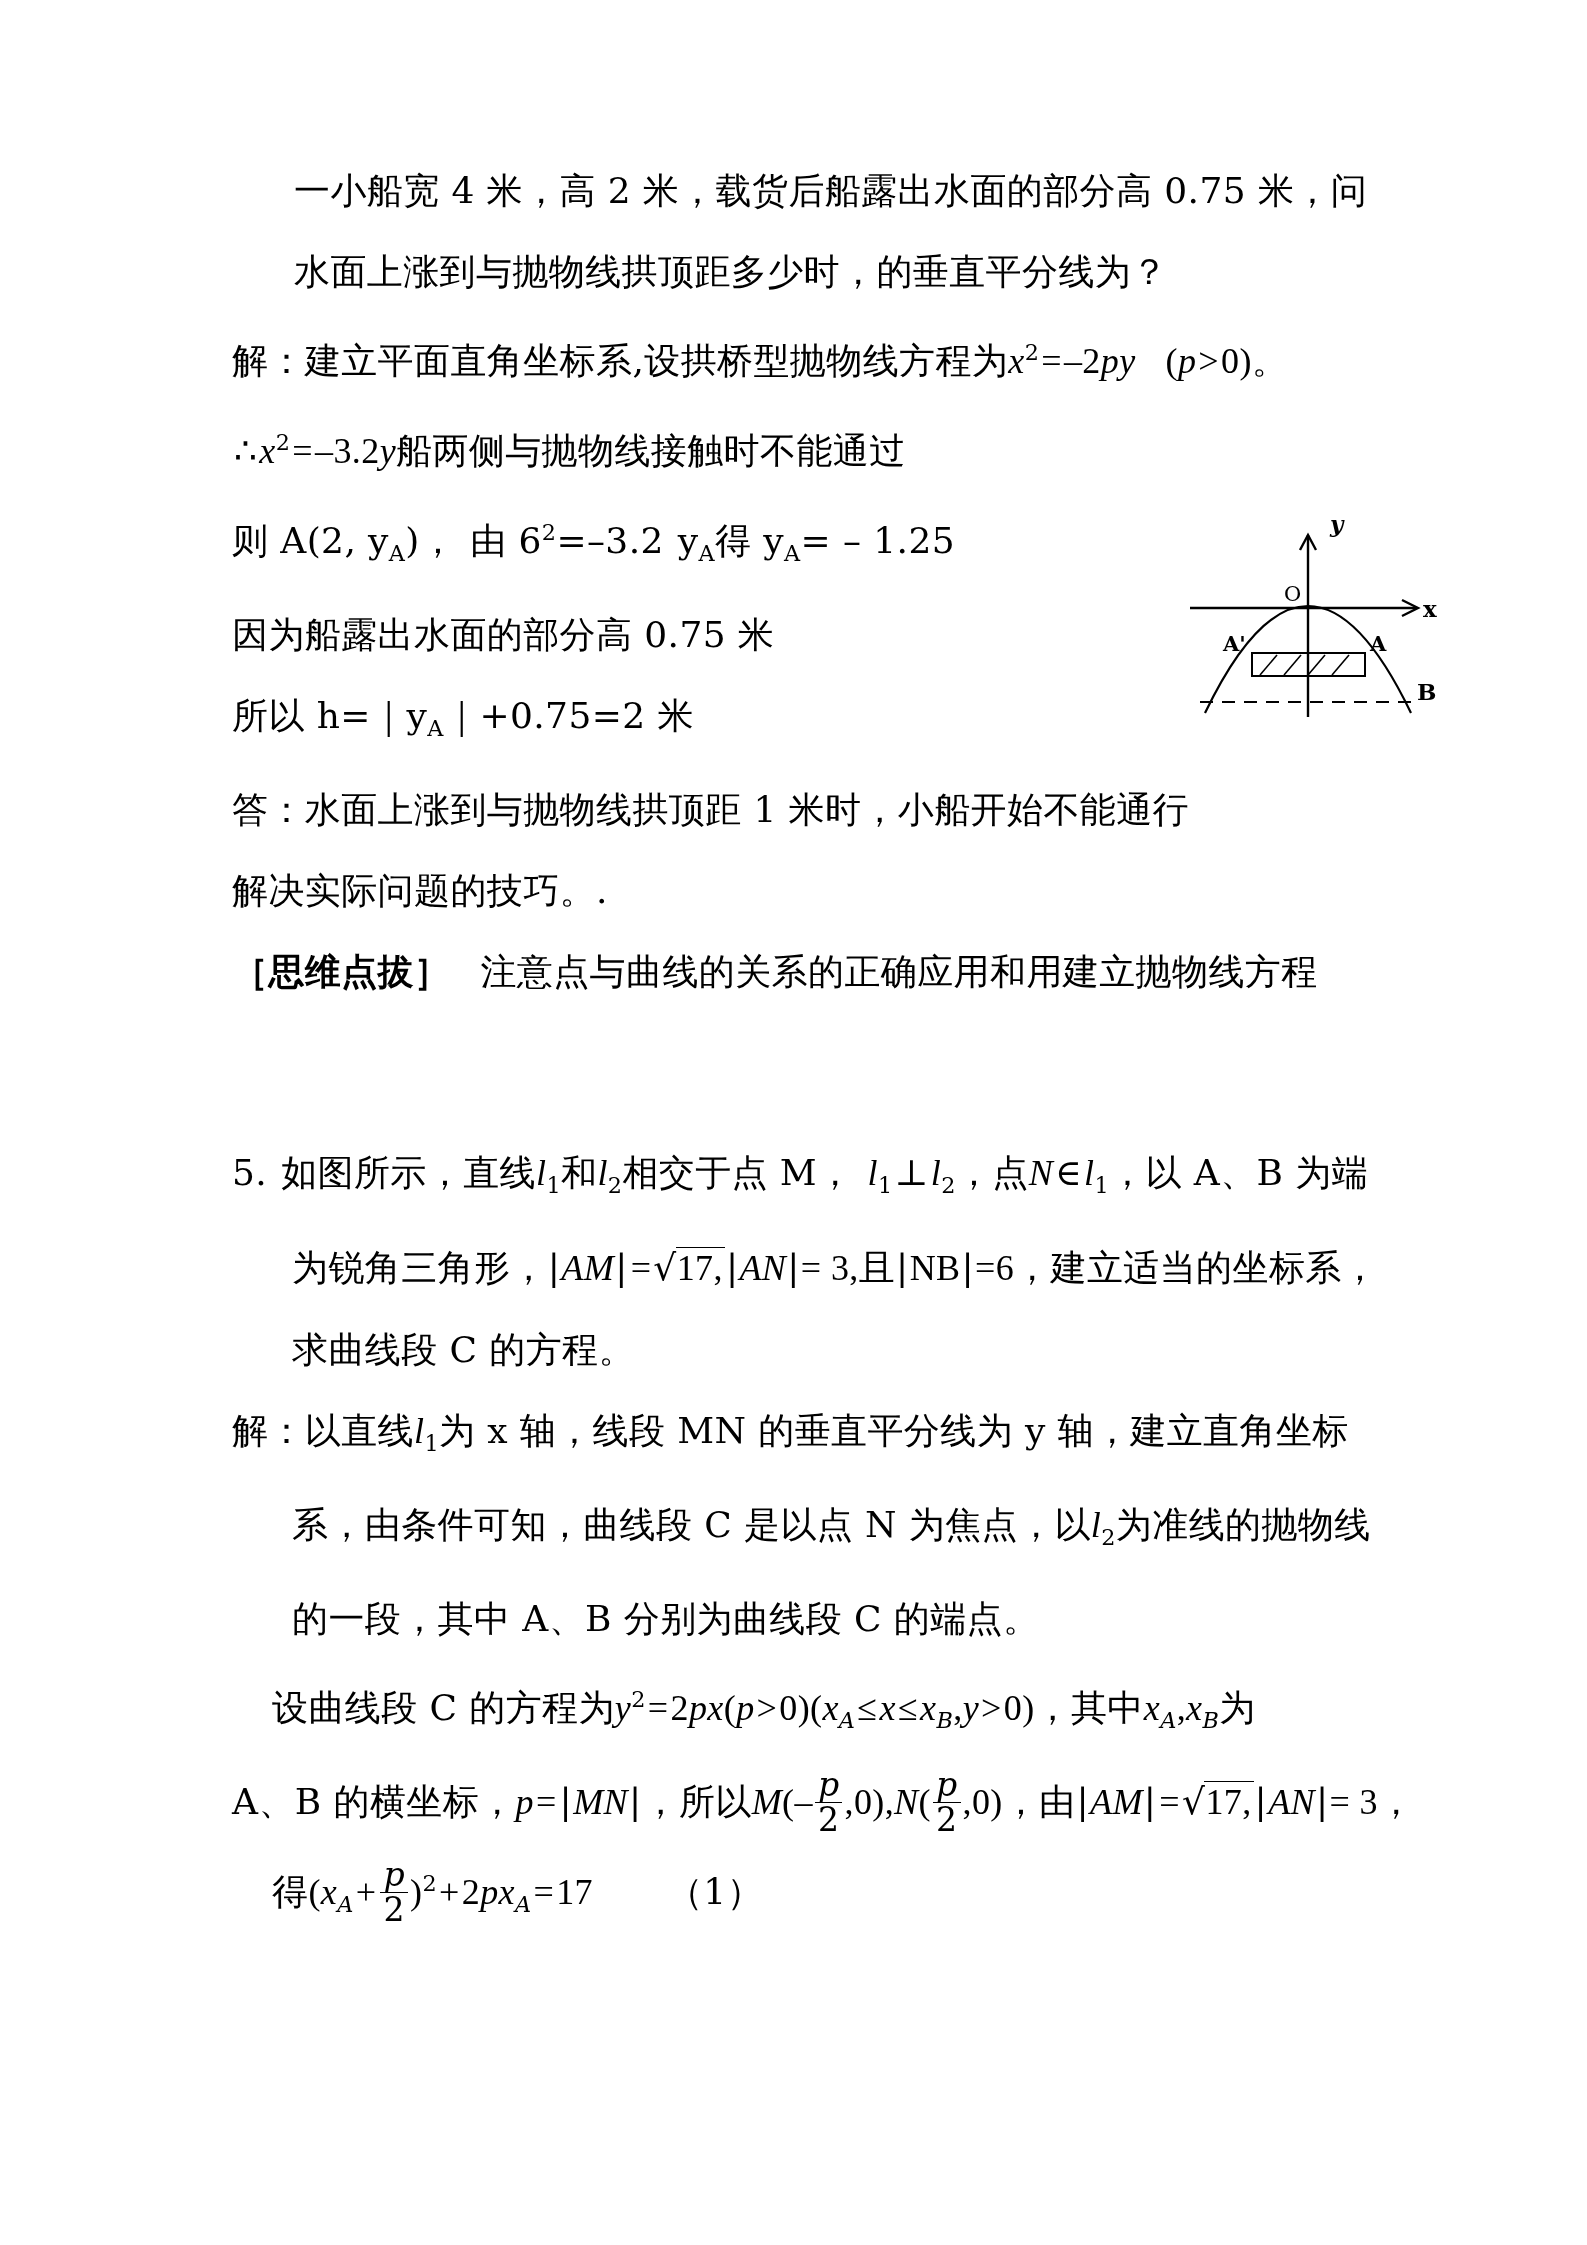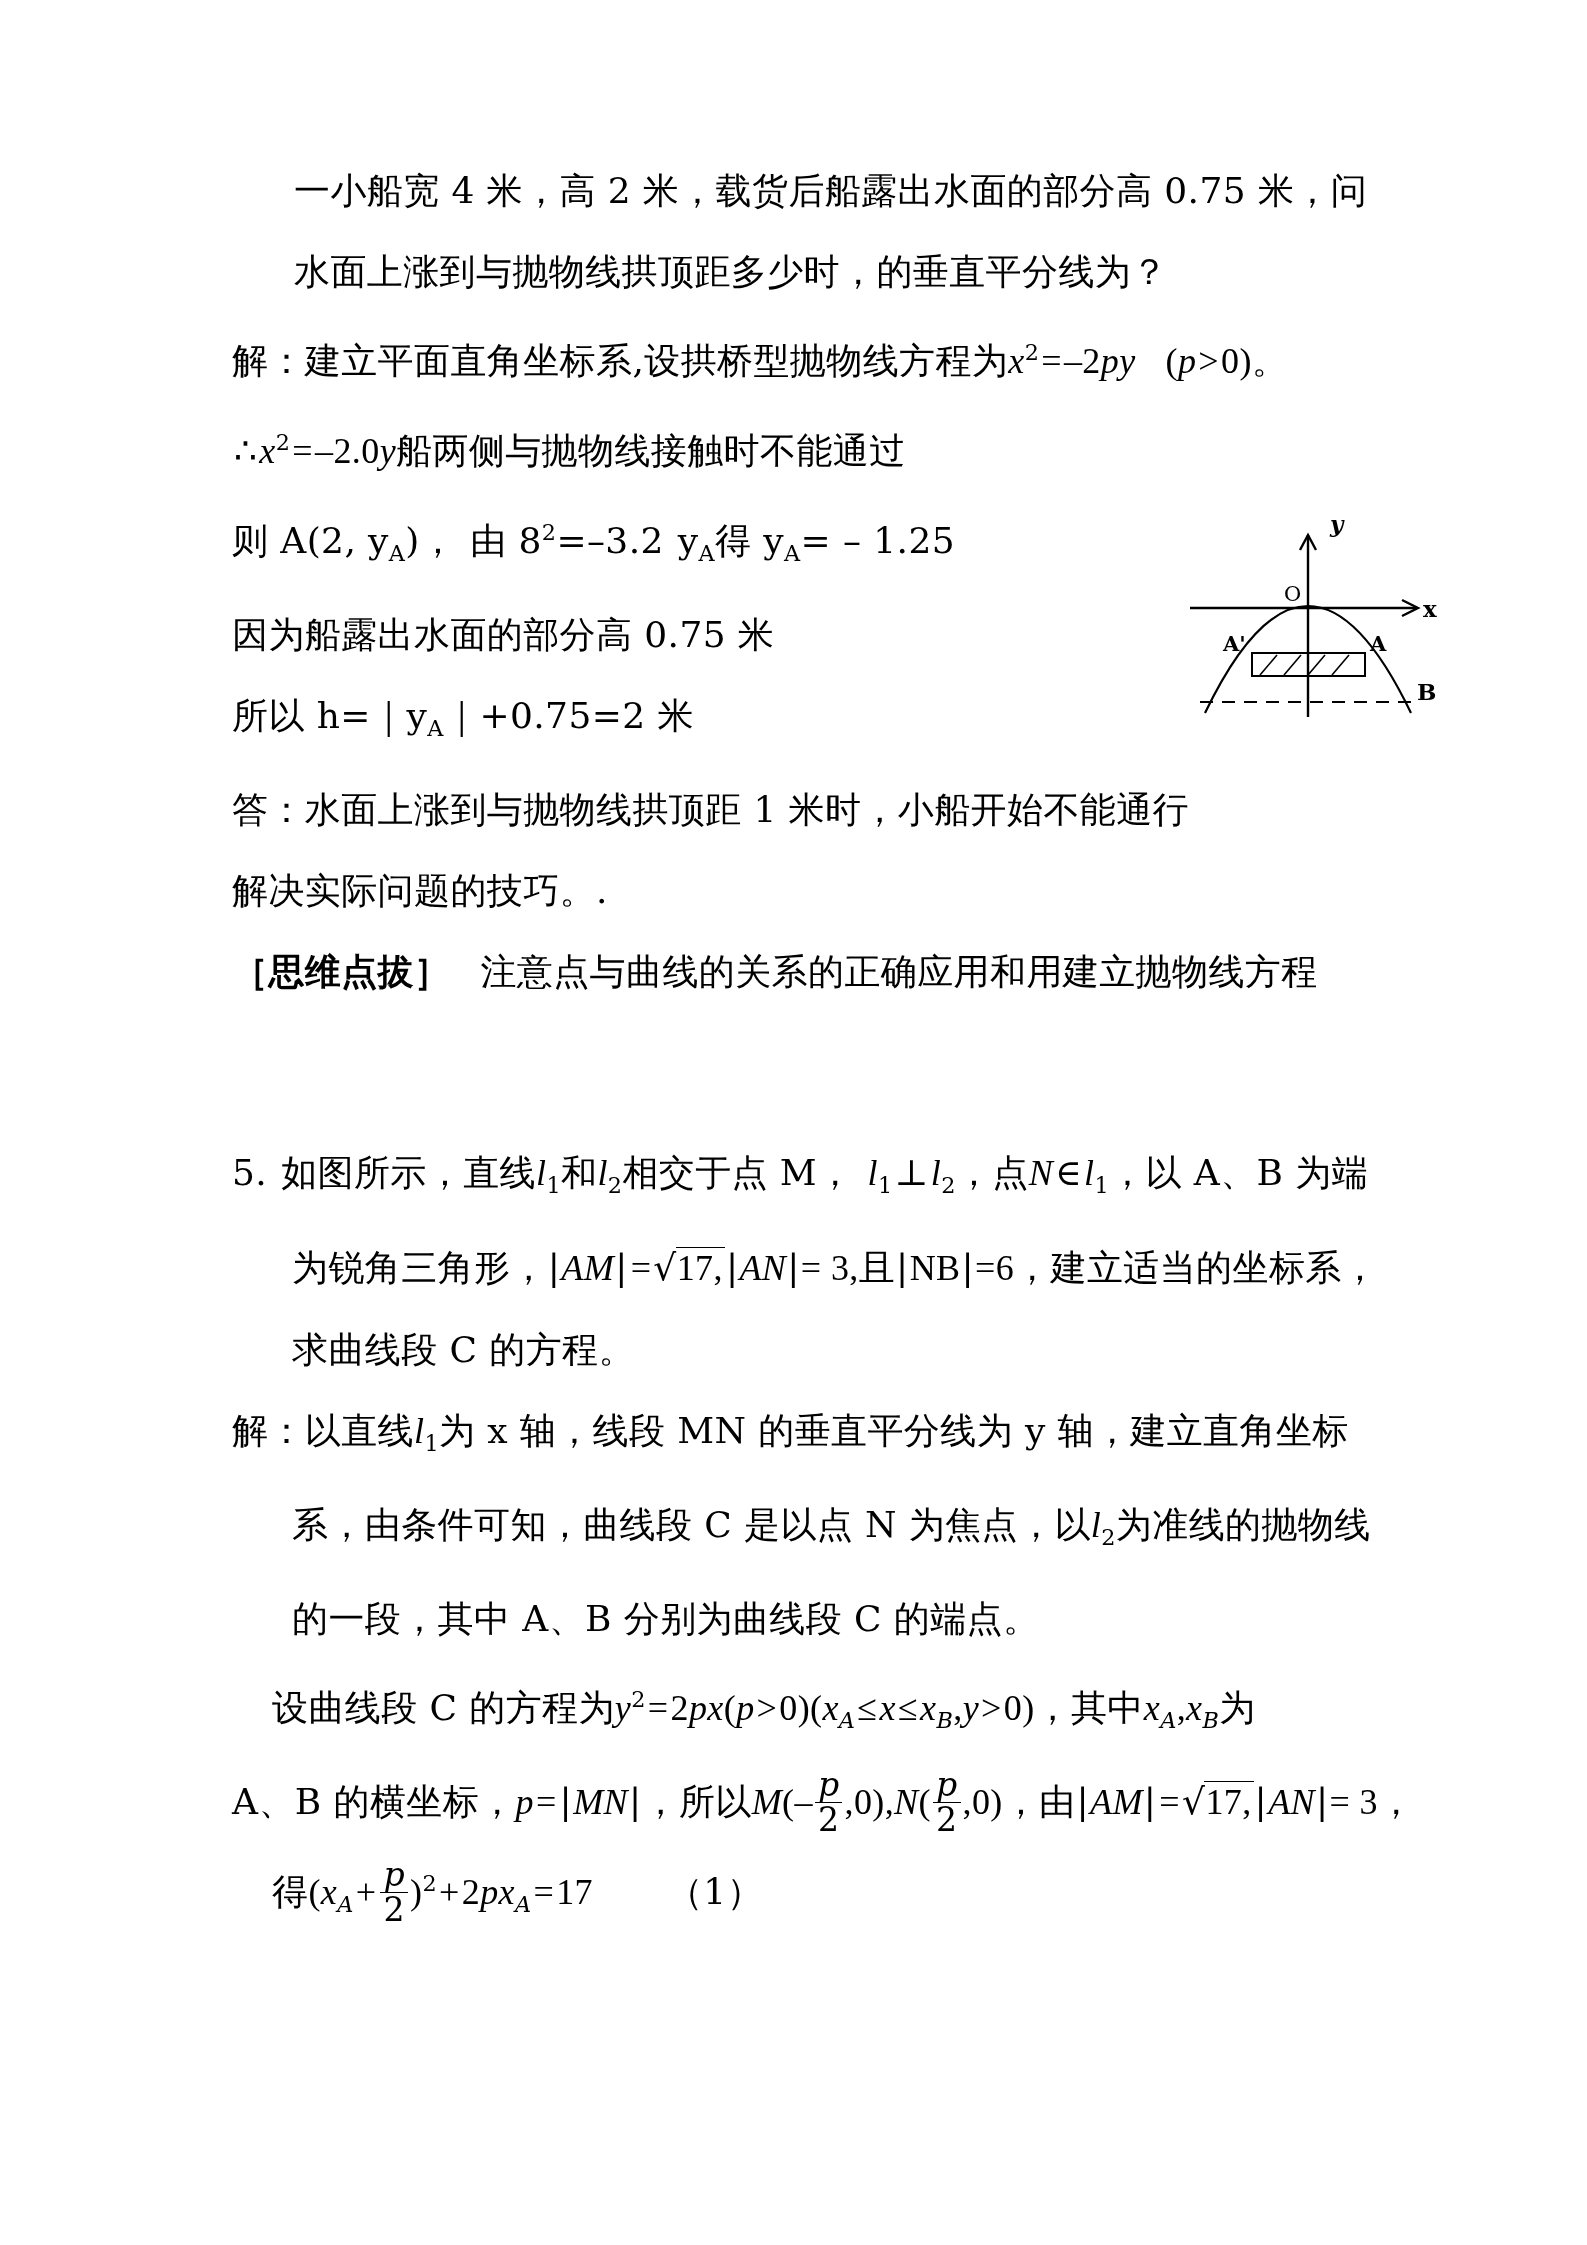--- a/index.html
+++ b/index.html
@@ -144,23 +144,23 @@
 
   <div class="content">
 
     <div class="line indent-1 cjk"><span>一小船宽</span> <span>4</span> <span>米，高</span> <span>2</span> <span>米，载货后船露出水面的部分高</span> <span>0.75</span> <span>米，问</span></div>
 
     <div class="line indent-1 cjk">水面上涨到与抛物线拱顶距多少时，的垂直平分线为？</div>
 
     <div class="line cjk"><span>解：</span><span>建立平面直角坐标系,设拱桥型抛物线方程为</span><span class="mi">x</span><sup class="expn">2</sup><span class="mo">=</span><span class="mn">–2</span><span class="mi">py</span><span class="gap-md"></span><span class="mn">(</span><span class="mi">p</span><span class="mo">&gt;</span><span class="mn">0)</span><span>。</span></div>
 
 
-    <div class="line cjk"><span class="mo">∴</span><span class="mi">x</span><sup class="expn">2</sup><span class="mo">=</span><span class="mn">–2.0</span><span class="mi">y</span><span>船两侧与抛物线接触时不能通过</span></div>
+    <div class="line cjk"><span class="mo">∴</span><span class="mi">x</span><sup class="expn">2</sup><span class="mo">=</span><span class="mn">–3.2</span><span class="mi">y</span><span>船两侧与抛物线接触时不能通过</span></div>
 
-    <div class="line cjk"><span>则 A</span><span>(2, y</span><sub class="sbn">A</sub><span>)，</span><span class="gap-sm"></span><span>由 8</span><sup class="expn">2</sup><span>=–3.2</span><span class="gap-sm"></span><span>y</span><sub class="sbn">A</sub><span>得 y</span><sub class="sbn">A</sub><span>= – 1.25</span></div>
+    <div class="line cjk"><span>则 A</span><span>(2, y</span><sub class="sbn">A</sub><span>)，</span><span class="gap-sm"></span><span>由 6</span><sup class="expn">2</sup><span>=–3.2</span><span class="gap-sm"></span><span>y</span><sub class="sbn">A</sub><span>得 y</span><sub class="sbn">A</sub><span>= – 1.25</span></div>
 
     <div class="line cjk">因为船露出水面的部分高 0.75 米</div>
 
     <div class="line cjk"><span>所以 h=｜</span><span>y</span><sub class="sbn">A</sub><span>｜+0.75=2 米</span></div>
 
     <div class="line cjk"><span>答：</span><span>水面上涨到与抛物线拱顶距 1 米时，小船开始不能通行</span></div>
 
     <div class="line cjk">解决实际问题的技巧。.</div>
 
     <div class="line cjk"><span class="bold">［思维点拔］</span><span class="gap-md"></span><span>注意点与曲线的关系的正确应用和用建立抛物线方程</span></div>

